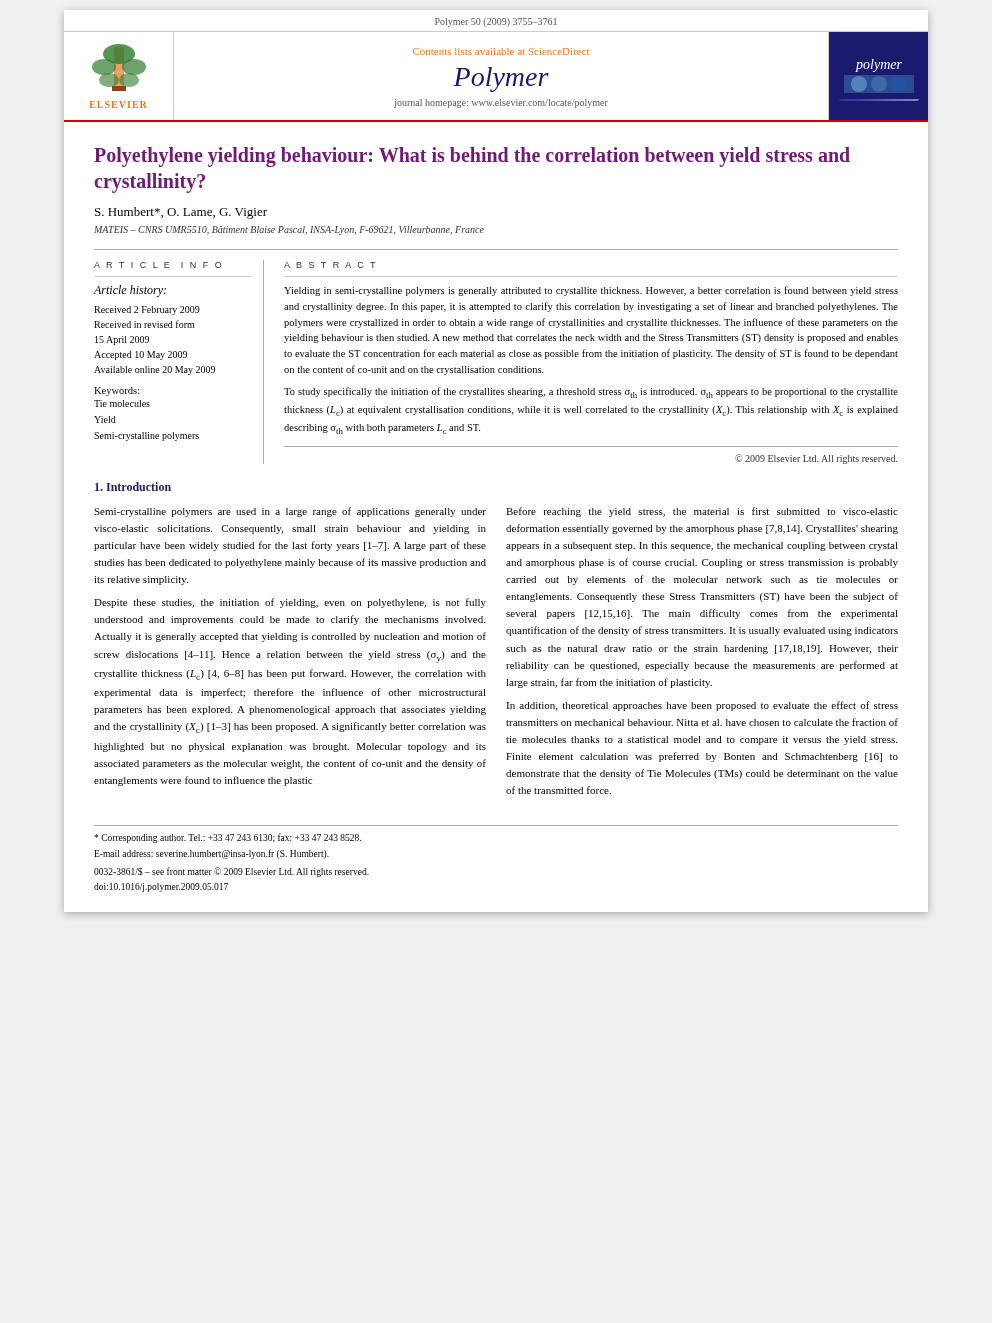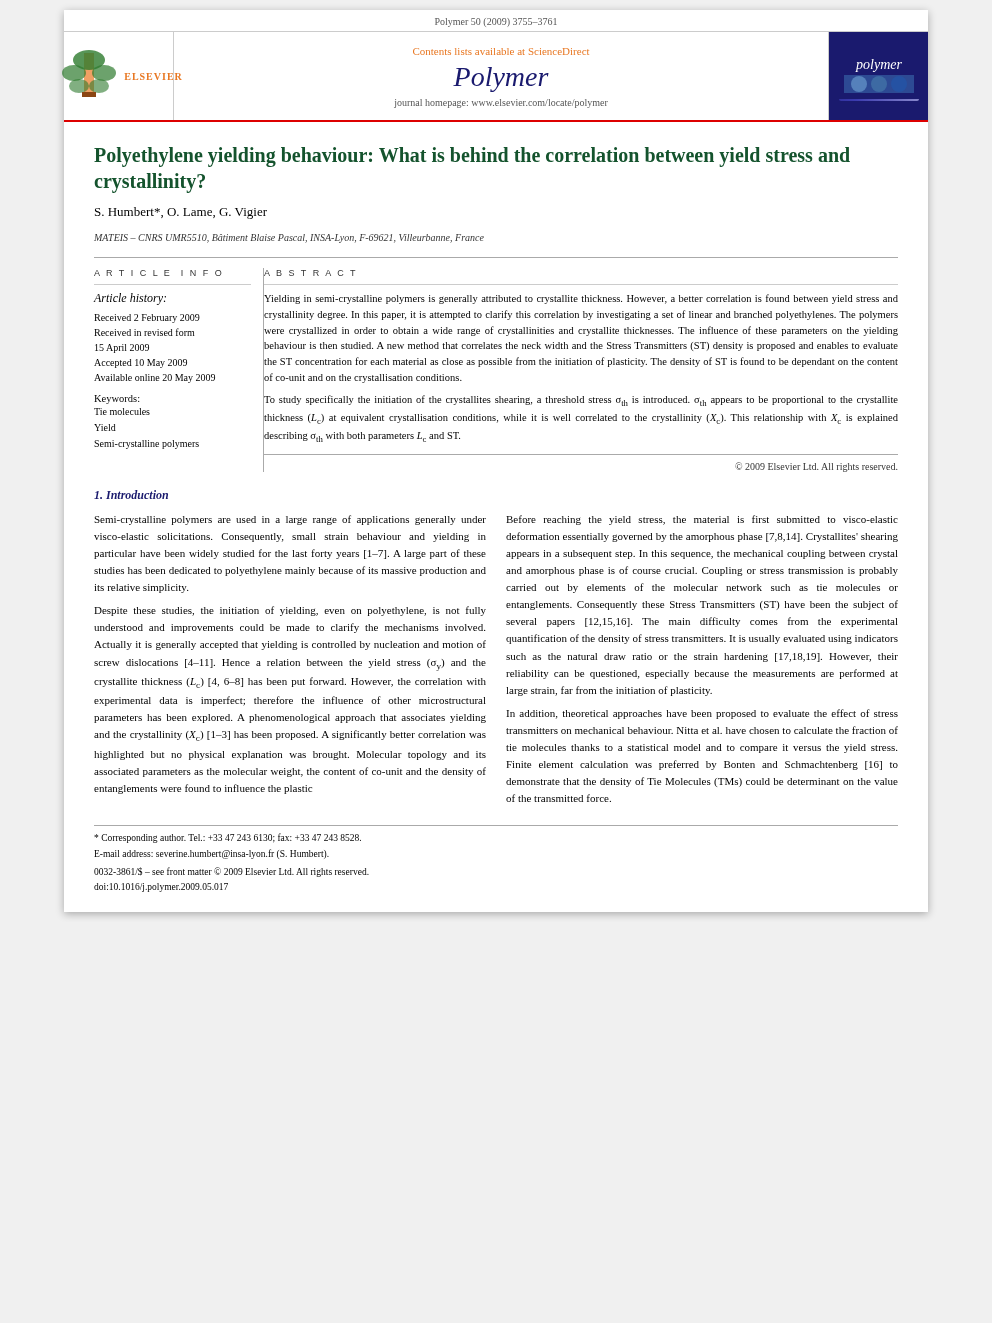--- a/index.html
+++ b/index.html
@@ -37,21 +37,21 @@
       width: 110px;
       min-width: 110px;
       display: flex;
       align-items: center;
       justify-content: center;
       border-right: 1px solid #ccc;
       padding: 8px;
     }
     .elsevier-logo {
       display: flex;
-      flex-direction: row;
+      flex-direction: column;
       align-items: center;
       font-size: 9px;
     }
     .elsevier-logo .logo-graphic {
       width: 70px;
       height: 55px;
       position: relative;
       margin-bottom: 2px;
     }
     .elsevier-logo .logo-text {
@@ -114,44 +114,45 @@
       border-radius: 2px;
     }
     
     .content {
       padding: 20px 30px 20px 30px;
     }
     
     .article-title {
       font-size: 20px;
       font-weight: bold;
-      color: #14532d;
+      color: #701a75;
       margin-bottom: 10px;
       line-height: 1.3;
       font-family: "Times New Roman", serif;
     }
     .authors {
       font-size: 13px;
-      margin-bottom: 12px;
+      margin-bottom: 4px;
     }
     .affiliation {
       font-size: 10px;
       font-style: italic;
       color: #333;
       margin-bottom: 14px;
       font-family: Liberation Serif, serif;
     }
     hr.divider {
       border: none;
       border-top: 1px solid #aaa;
       margin: 8px 0;
     }
     
     .two-col {
       display: flex;
+      gap: 20px;
       margin-top: 10px;
     }
     .left-col {
       width: 170px;
       min-width: 170px;
       font-size: 10.5px;
       border-right: 1px solid #aaa;
       padding-right: 12px;
     }
     .right-col {
@@ -212,30 +213,29 @@
       flex: 1;
       font-size: 10.5px;
       line-height: 1.55;
       text-align: justify;
     }
     .section-heading {
       font-size: 12px;
       font-weight: bold;
       color: #1a1a6e;
       margin-bottom: 8px;
-      font-style: italic;
     }
     .body-col p {
       margin-bottom: 6px;
       font-size: 11px;
       line-height: 1.55;
     }
     
     .footnotes {
-      margin-top: 12px;
+      margin-top: 20px;
       border-top: 1px solid #aaa;
       padding-top: 6px;
       font-size: 9.5px;
     }
     .footnote-line {
       margin-bottom: 3px;
       line-height: 1.4;
     }
     .doi-line {
       font-size: 9.5px;

